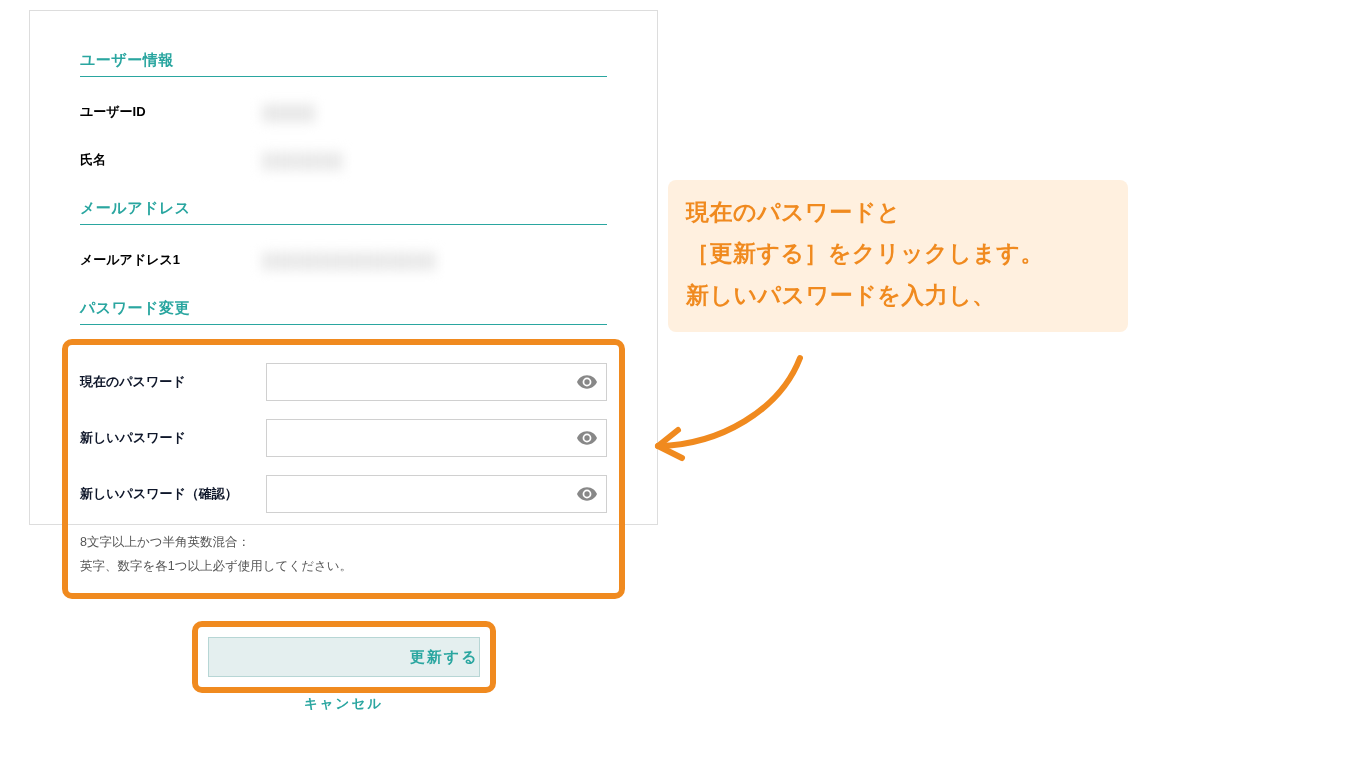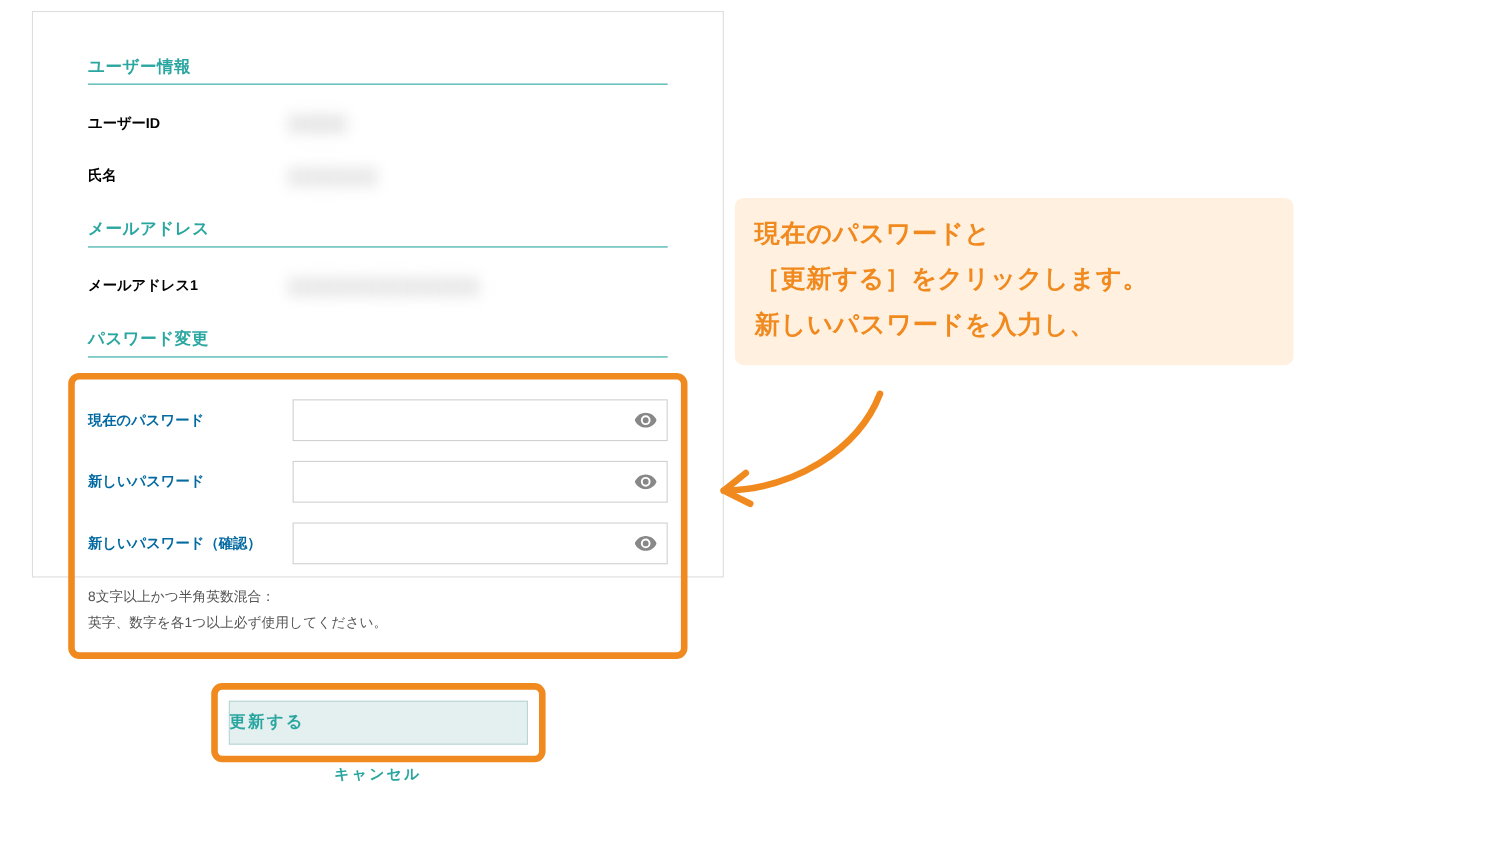--- a/index.html
+++ b/index.html
@@ -63,21 +63,21 @@
   }
   .pw-row {
     display: flex;
     align-items: center;
     margin-bottom: 18px;
   }
   .pw-label {
     width: 186px;
     font-size: 13px;
     font-weight: bold;
-    color: #0369a1;
+    color: #0f172a;
   }
   .pw-input-wrap {
     position: relative;
     flex: 1;
   }
   .pw-input {
     width: 100%;
     height: 38px;
     border: 1px solid #d0d0d0;
     padding: 6px 40px 6px 10px;
@@ -116,40 +116,40 @@
   .update-button {
     display: inline-block;
     width: 272px;
     height: 40px;
     line-height: 38px;
     border: 1px solid #b7d6d5;
     background: #e4efef;
     color: #2aa6a0;
     font-size: 15px;
     font-weight: bold;
-    text-align: left;
+    text-align: right;
     cursor: pointer;
     letter-spacing: 2px;
   }
   .cancel-link {
     display: block;
     margin-top: 2px;
     color: #2aa6a0;
     font-size: 13.5px;
     font-weight: bold;
     letter-spacing: 2px;
     cursor: pointer;
   }
 
   
   .callout {
     position: absolute;
     left: 668px;
     top: 180px;
-    width: 508px;
+    width: 460px;
     background: #fff0df;
     border-radius: 8px;
     padding: 12px 18px 16px 18px;
   }
   .callout-line {
     color: #f08a1f;
     font-size: 23px;
     font-weight: bold;
     line-height: 1.8;
     letter-spacing: 0.5px;

